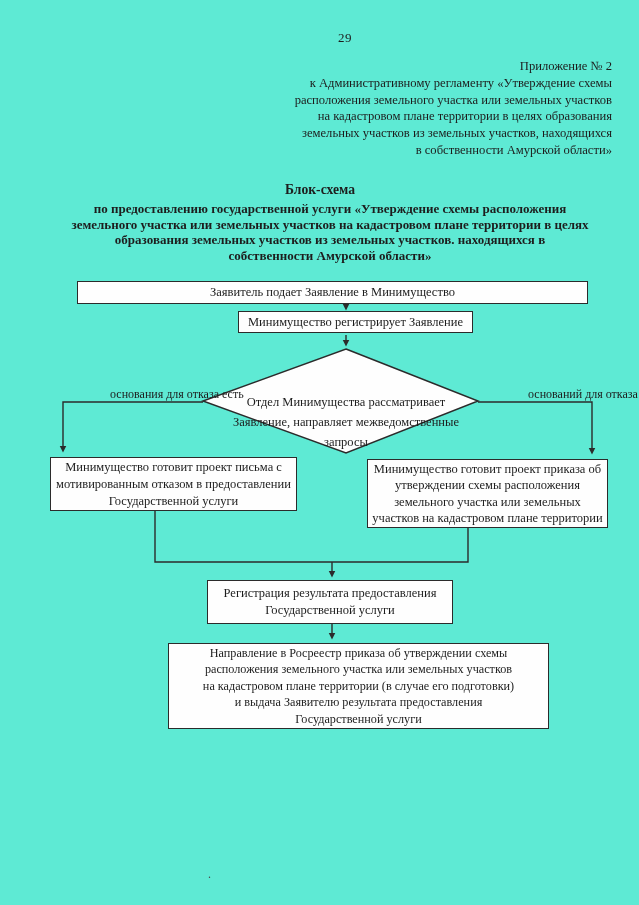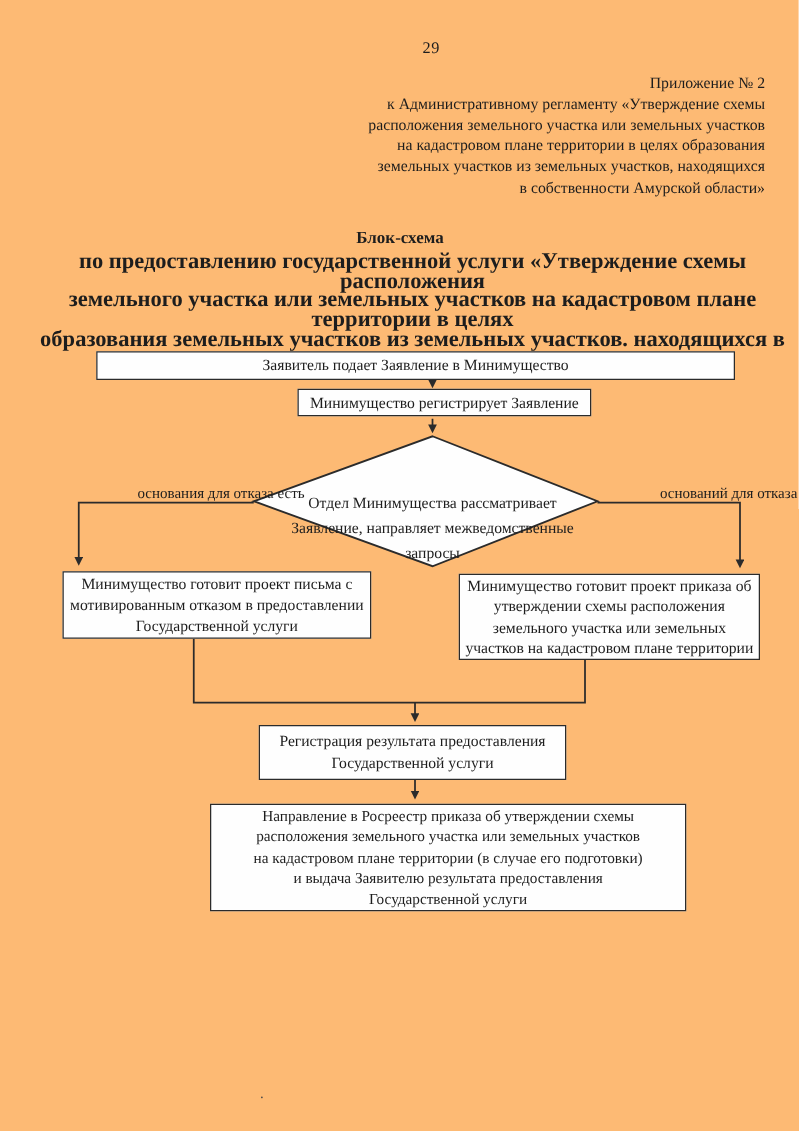--- a/index.html
+++ b/index.html
@@ -1,38 +1,38 @@
 <!DOCTYPE html>
 <html><head>
 <meta charset="utf-8">
 <style>
   html,body{margin:0;padding:0;background:#ffffff;}
   .page{
     position:relative;
     width:639px;height:905px;
-    background:#fdba74;
+    background:#5eead4;
     font-family:"Liberation Serif", serif;
     color:#1d1d1d;
     overflow:hidden;
   }
   .abs{position:absolute;}
   .page-number{left:338px;top:30px;font-size:13px;letter-spacing:.5px;}
   .appendix{
     right:27px;top:58px;width:370px;
     text-align:right;
     font-size:12.6px;line-height:16.8px;
   }
   .doc-title{
     left:20px;top:182px;width:600px;
     text-align:center;font-weight:bold;font-size:13.6px;
   }
   .doc-subtitle{
     left:25px;top:201px;width:610px;
     text-align:center;font-weight:bold;
-    font-size:18px;line-height:15.7px;
+    font-size:13px;line-height:15.7px;
   }
   svg.connectors{left:0;top:0;z-index:1;}
   .fc-box{
     box-sizing:border-box;
     border:1.6px solid #2b2b2b;
     background:#fefefe;
     display:flex;flex-direction:column;
     justify-content:center;align-items:center;
     text-align:center;
     font-size:12.5px;line-height:17px;
@@ -61,20 +61,21 @@
       <div>земельных участков из земельных участков, находящихся</div>
       <div>в собственности Амурской области»</div>
     </div>
 
   <div class="abs doc-title">Блок-схема</div>
 
   <div class="abs doc-subtitle">
       <div>по предоставлению государственной услуги «Утверждение схемы расположения</div>
       <div>земельного участка или земельных участков на кадастровом плане территории в целях</div>
       <div>образования земельных участков из земельных участков. находящихся в</div>
+      <div>собственности Амурской области»</div>
     </div>
 
   <svg class="connectors abs" width="639" height="905" viewBox="0 0 639 905">
     <defs>
       <marker id="arr" markerWidth="9" markerHeight="9" refX="4.5" refY="3.5" orient="auto" markerUnits="userSpaceOnUse">
         <path d="M0,0 L7,3.5 L0,7 Z" fill="#2b2b2b"></path>
       </marker>
     </defs>
 
     <polygon points="346,349 478,401 346,453 203,401" fill="#fefefe" stroke="#2b2b2b" stroke-width="1.5"></polygon>

